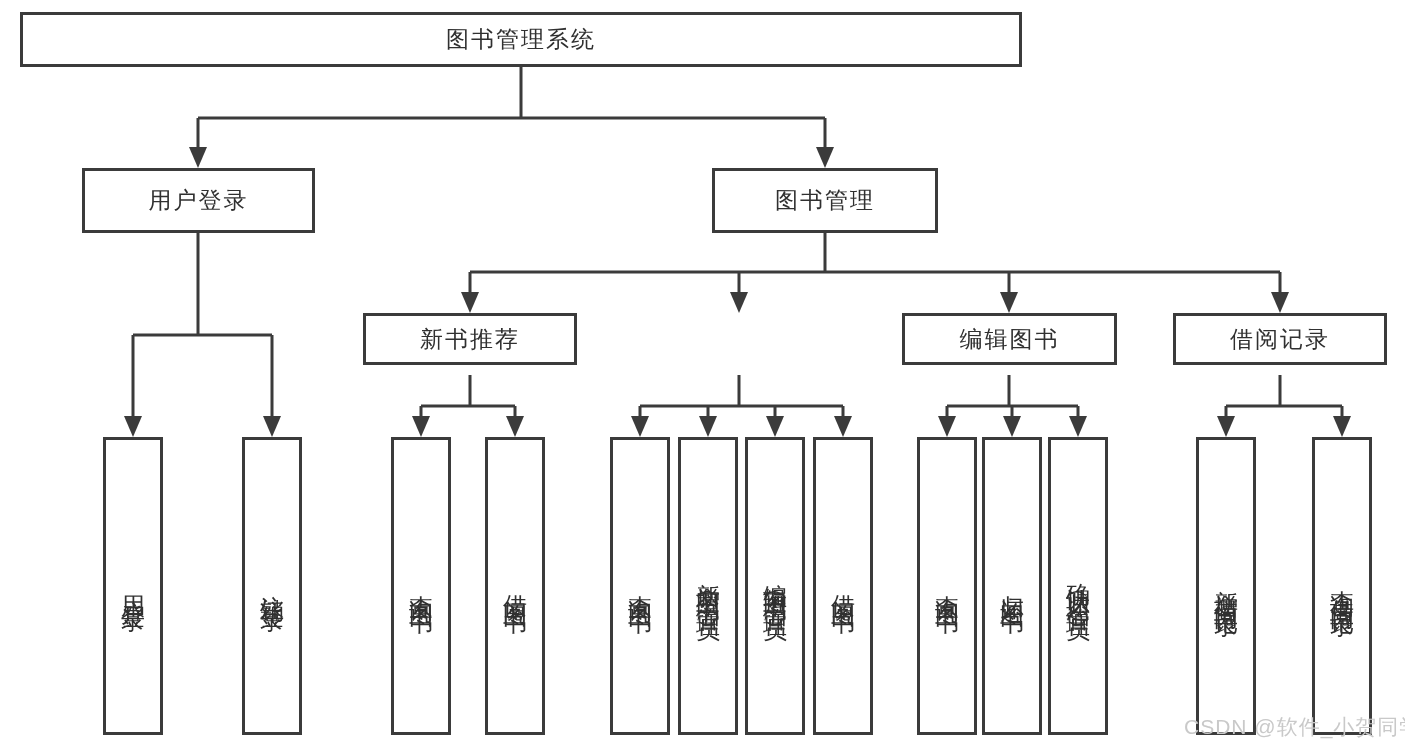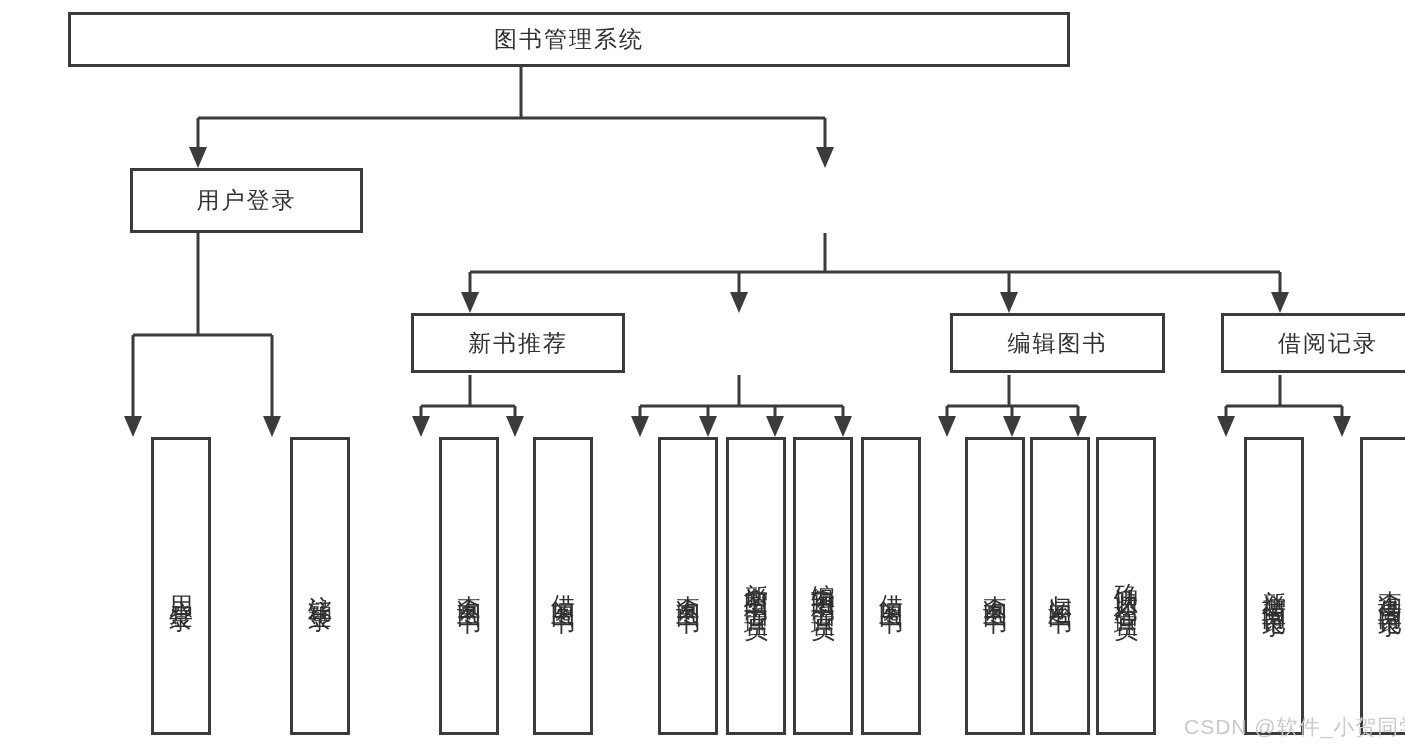--- a/index.html
+++ b/index.html
@@ -36,34 +36,33 @@
     z-index: 2;
     box-sizing: border-box;
     background: #ffffff;
     border: 3px solid #3b3b3b;
     display: flex;
     align-items: center;
     justify-content: center;
     font-size: 23px;
     letter-spacing: 2px;
     white-space: nowrap;
-    margin-left: 48px;
   }
   .vbox {
     writing-mode: vertical-rl;
     text-orientation: mixed;
     font-size: 24px;
     letter-spacing: 5px;
     white-space: normal;
   }
   
   .root { left: 20px;  top: 12px;  width: 1002px; height: 55px; }
   .l2a  { left: 82px;  top: 168px; width: 233px;  height: 65px; }
   .l2b  { left: 712px; top: 168px; width: 226px;  height: 65px; }
-  .l3   { top: 313px;  width: 214px; height: 60px; }
+  .l3   { top: 313px;  width: 214px; height: 52px; }
   .l3a  { left: 363px; }
   .l3b  { left: 632px; }
   .l3c  { left: 902px; width: 215px; }
   .l3d  { left: 1173px; }
   .leaf { top: 437px;  width: 60px;  height: 298px; }
   .p1  { left: 103px; }  .p2  { left: 242px; }
   .p3  { left: 391px; }  .p4  { left: 485px; }
   .p5  { left: 610px; }  .p6  { left: 678px; }
   .p7  { left: 745px; }  .p8  { left: 813px; }
   .p9  { left: 917px; }  .p10 { left: 982px; }
@@ -124,20 +123,21 @@
     <g>
       <path d="M1280 375 V406 M1226 406 H1342 M1226 406 V419 M1342 406 V419"></path>
       <polygon points="1217,416 1235,416 1226,437"></polygon>
       <polygon points="1333,416 1351,416 1342,437"></polygon>
     </g>
   </svg>
 
   <div class="box root">图书管理系统</div>
 
   <div class="box l2a">用户登录</div>
+  <div class="box l2b">图书管理</div>
 
   <div class="box l3 l3a">新书推荐</div>
   <div class="box l3 l3c">编辑图书</div>
   <div class="box l3 l3d">借阅记录</div>
 
   <div class="box vbox leaf p1">用户登录</div>
   <div class="box vbox leaf p2">注销登录</div>
 
   <div class="box vbox leaf p3">查询图书</div>
   <div class="box vbox leaf p4">借阅图书</div>

